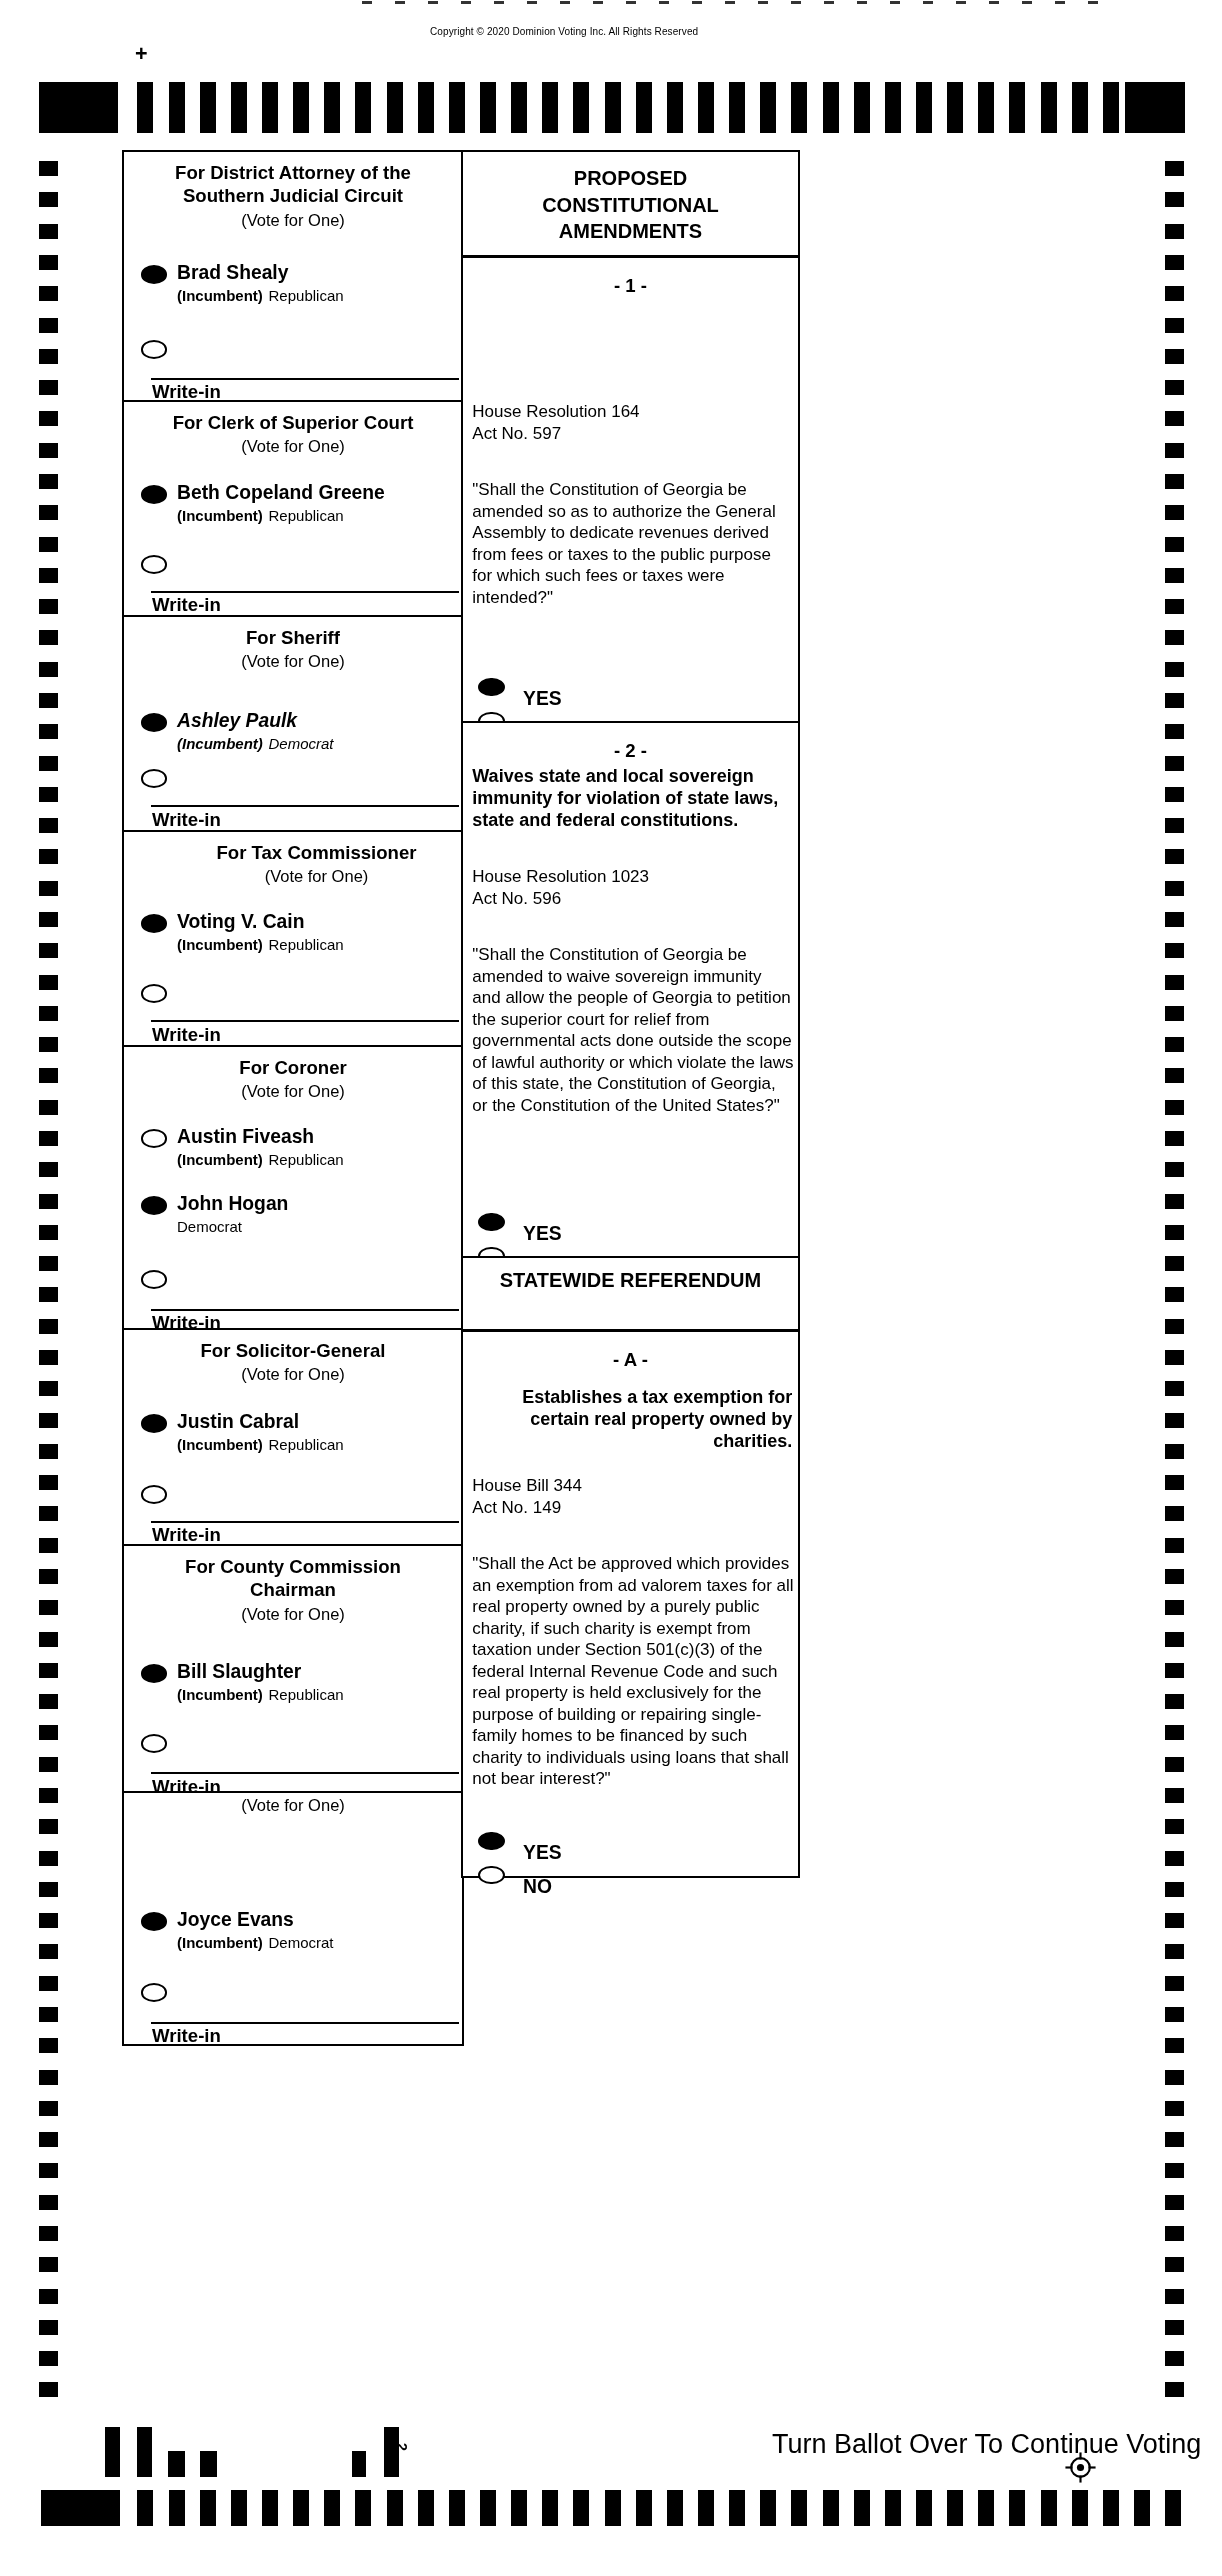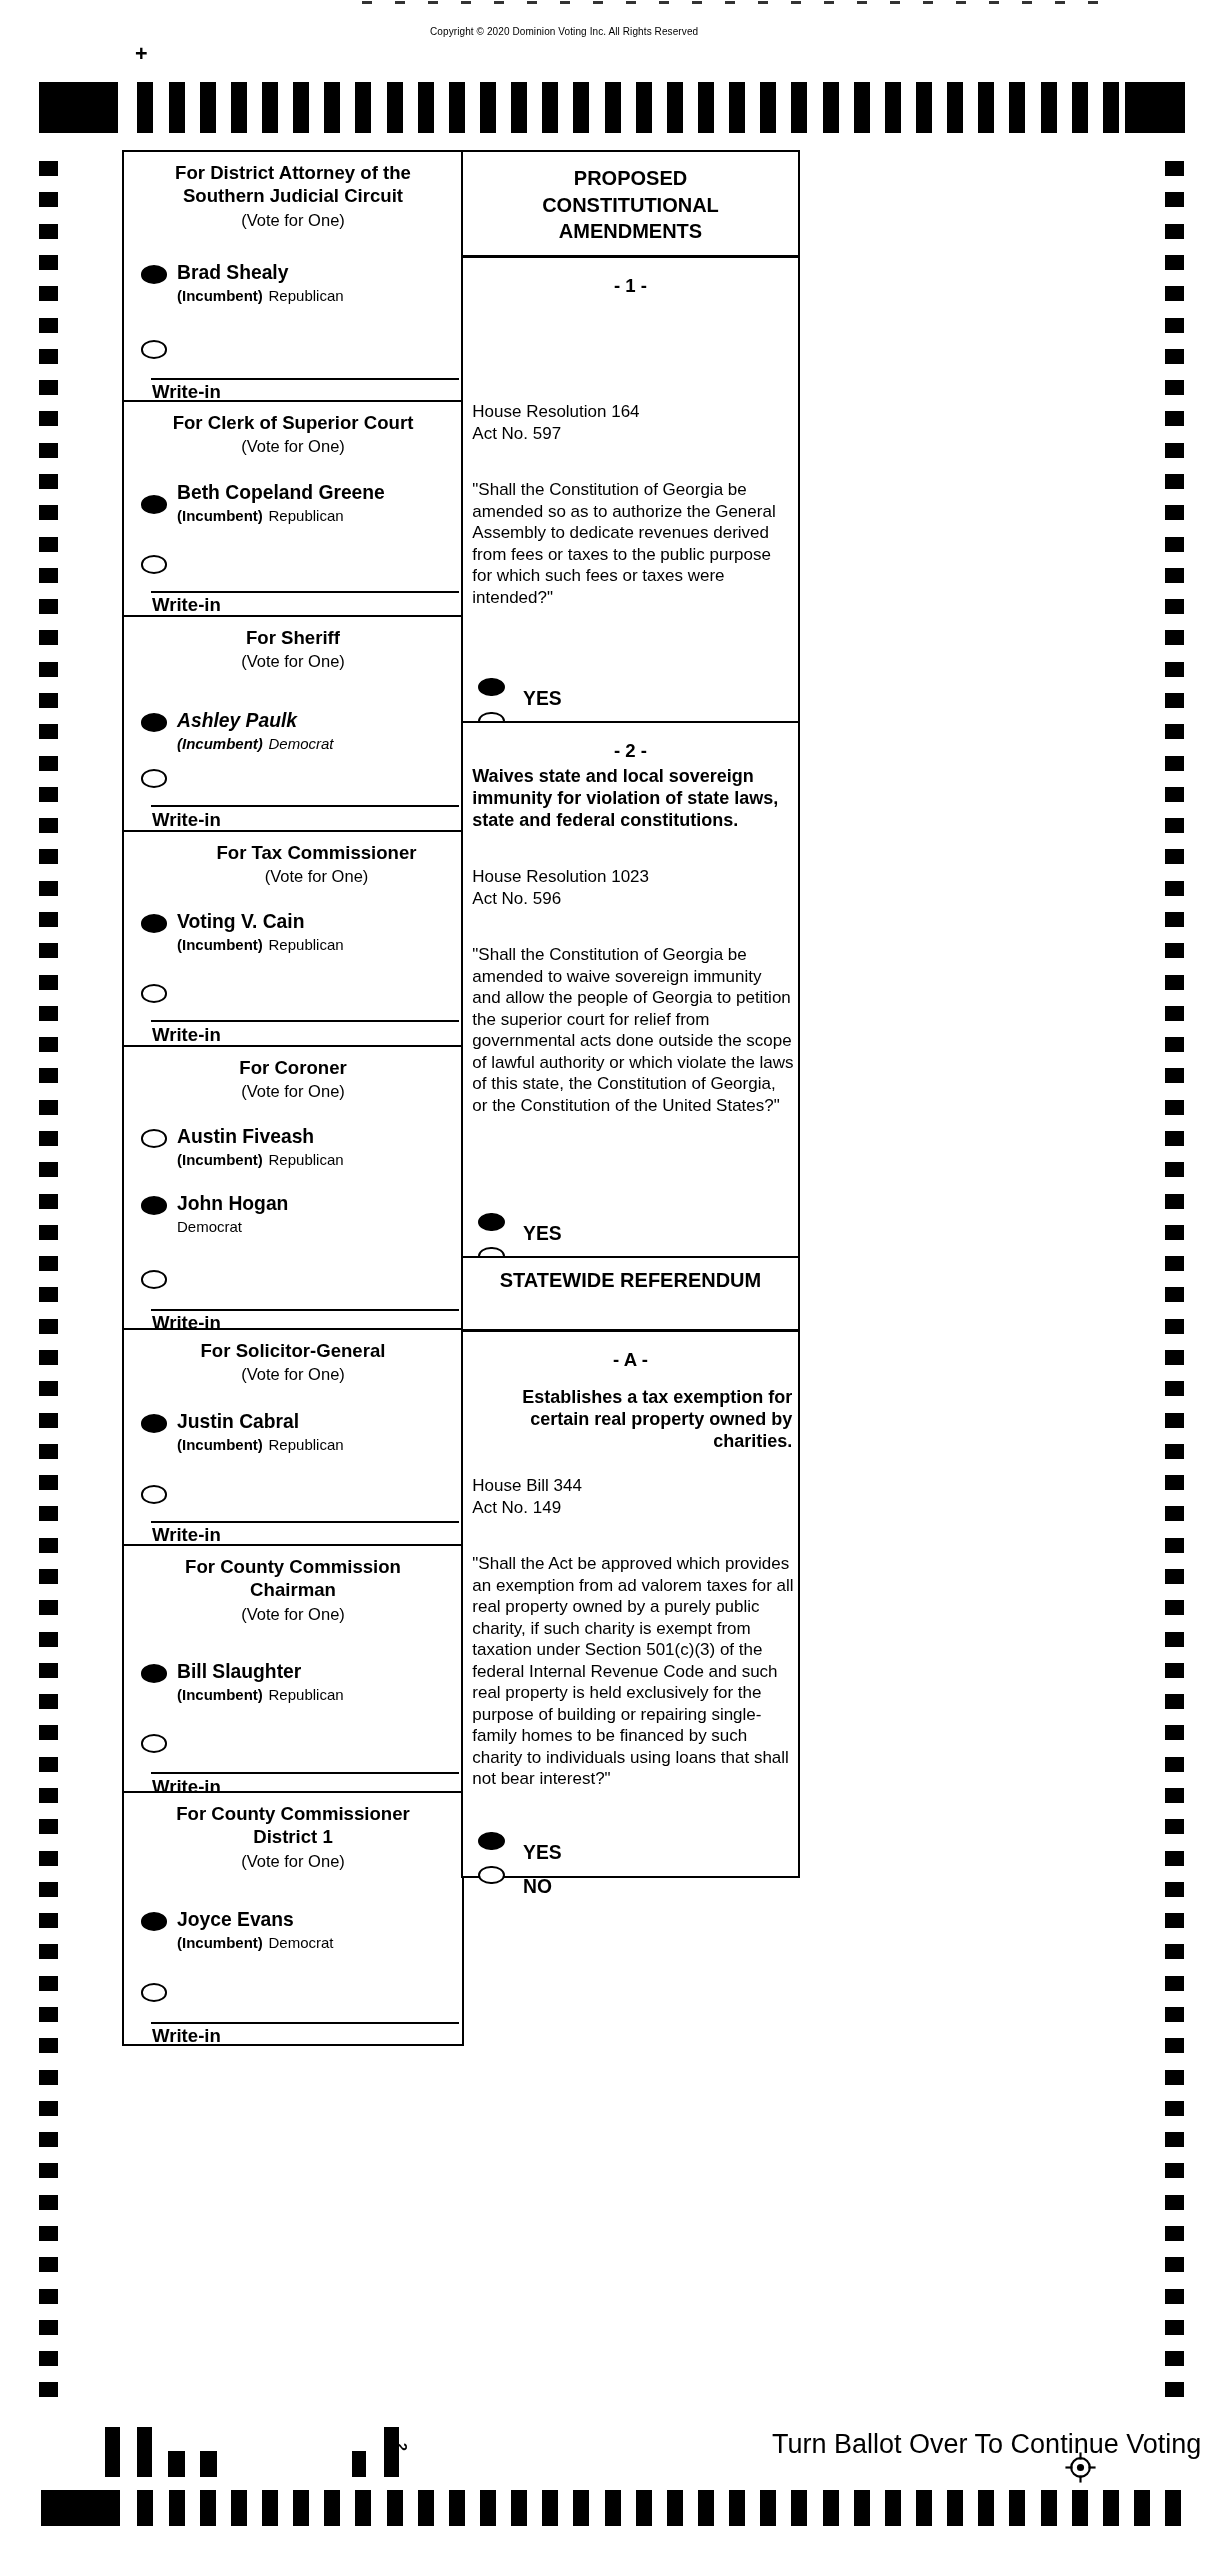--- a/index.html
+++ b/index.html
@@ -279,21 +279,21 @@
           <div class="bubble"></div>
         </div>
         <div class="wline" style="top: 226px;"></div>
         <div class="wlabel" style="top: 230px;">Write-in</div>
       </div>
       <div class="cbox" style="top: 400px; height: 217px;">
         <div class="c-title">
           <div>For Clerk of Superior Court</div>
         </div>
         <div class="c-vote">(Vote for One)</div>
-        <div class="cand" style="top: 83px; align-items: center;">
+        <div class="cand" style="top: 83px;">
           <div class="bubble filled"></div>
           <div class="cand-text">
             <div class="cand-name">Beth Copeland Greene</div>
             <div class="cand-detail"><span class="inc">(Incumbent)</span><span>Republican</span></div>
           </div>
         </div>
         <div class="cand" style="top: 153px;">
           <div class="bubble"></div>
         </div>
         <div class="wline" style="top: 189px;"></div>
@@ -391,24 +391,20 @@
             <div class="cand-detail"><span class="inc">(Incumbent)</span><span>Republican</span></div>
           </div>
         </div>
         <div class="cand" style="top: 188px;">
           <div class="bubble"></div>
         </div>
         <div class="wline" style="top: 226px;"></div>
         <div class="wlabel" style="top: 231px;">Write-in</div>
       </div>
       <div class="cbox" style="top: 1791px; height: 255px;">
-        <div class="c-title">
-          <div>For County Commissioner</div>
-          <div>District 1</div>
-        </div>
         <div class="c-vote">(Vote for One)</div>
         <div class="cand" style="top: 119px;">
           <div class="bubble filled"></div>
           <div class="cand-text">
             <div class="cand-name">Joyce Evans</div>
             <div class="cand-detail"><span class="inc">(Incumbent)</span><span>Democrat</span></div>
           </div>
         </div>
         <div class="cand" style="top: 190px;">
           <div class="bubble"></div>

